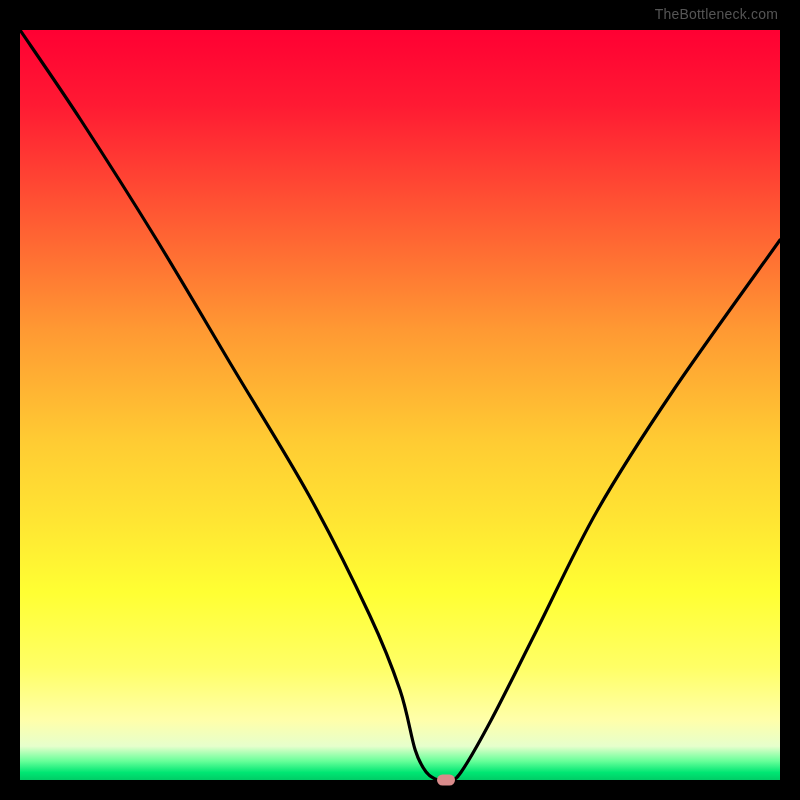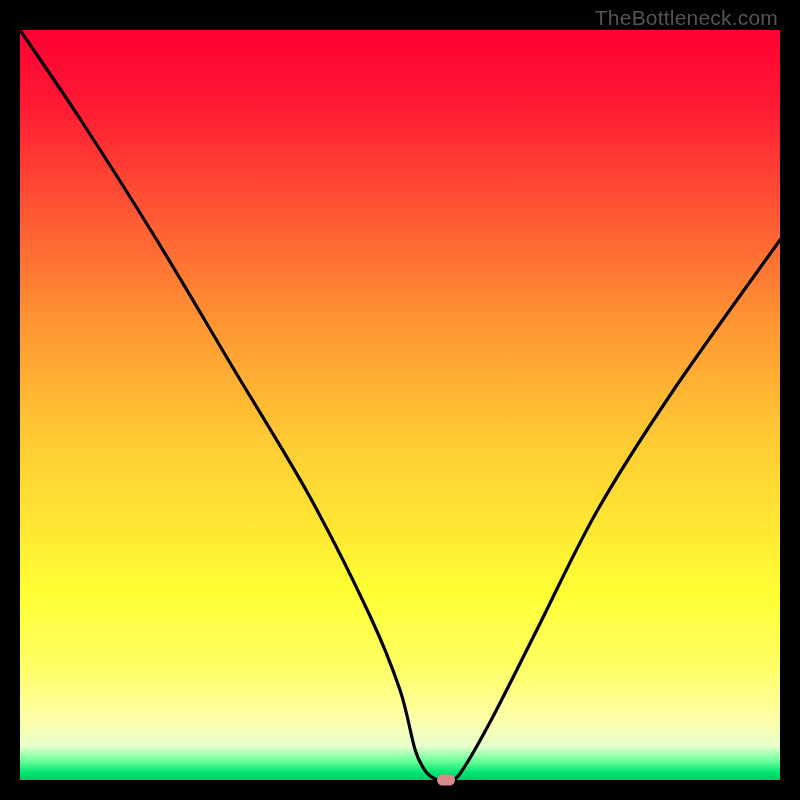--- a/index.html
+++ b/index.html
@@ -36,21 +36,21 @@
       #66ff99 97.5%,
       #00e673 99%,
       #00cc66 100%);
   }
   .watermark {
     position: absolute;
     top: 6px;
     right: 22px;
     color: #555;
     font-family: Arial, Helvetica, sans-serif;
-    font-size: 21px;
+    font-size: 14px;
     letter-spacing: 0.2px;
   }
   svg.curve {
     position: absolute;
     left: 0;
     top: 0;
     width: 760px;
     height: 750px;
   }
   .marker {

